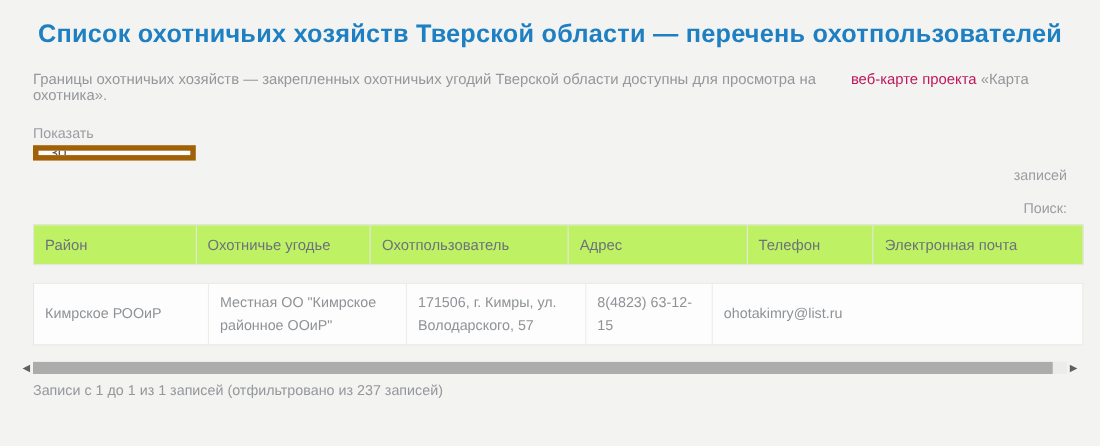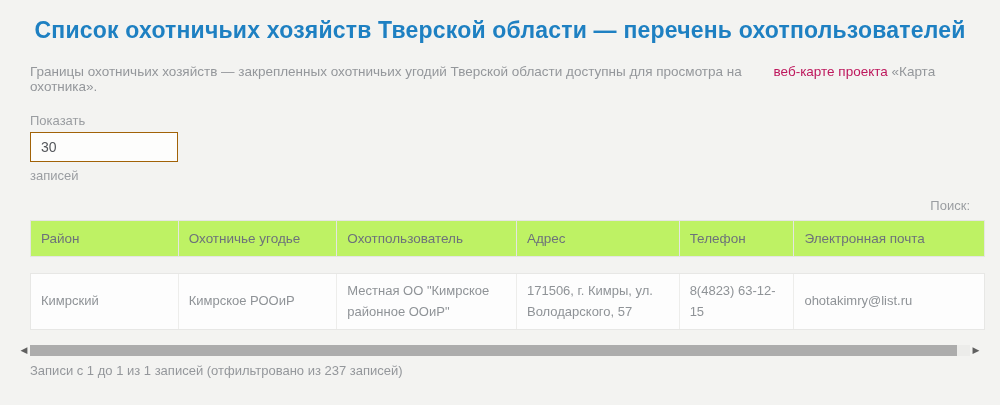--- a/index.html
+++ b/index.html
@@ -34,30 +34,30 @@
     margin-left: 28px;
   }
 
   
   .ctl-label { font-size: 13px; color: #9a9da1; }
   .lbl-show { margin-top: 19px; }
   .len-input {
     display: block;
     margin-top: 4px;
     width: 148px;
-    height: 30px;
-    border: 1px solid #a16207;
+    height: 14px;
+    border: 5px solid #a16207;
     background: #fdfdfc;
     font-family: "Liberation Sans", "DejaVu Sans", sans-serif;
     font-size: 14px;
     color: #54575b;
     padding: 0 10px;
     outline: none;
   }
-  .lbl-records { margin-top: 6px; }
+  .lbl-records { margin-top: 6px; text-align: right; }
   .lbl-search { margin-top: 15px; text-align: right; }
   .search-input {
     display: block;
     margin-top: 4px;
     width: 206px;
     height: 34px;
     border: 1px solid #e2e2e0;
     background: #fdfdfc;
     font-family: "Liberation Sans", "DejaVu Sans", sans-serif;
     font-size: 14px;
@@ -168,21 +168,20 @@
   <div class="tbl">
     <div class="thead">
       <div class="th c0">Район</div>
       <div class="th c1">Охотничье угодье</div>
       <div class="th c2">Охотпользователь</div>
       <div class="th c3">Адрес</div>
       <div class="th c4">Телефон</div>
       <div class="th c5">Электронная почта</div>
     </div>
     <div class="trow">
-      <div class="td c0">Кимрский</div>
       <div class="td c1">Кимрское РООиР</div>
       <div class="td c2">Местная ОО "Кимрское районное ООиР"</div>
       <div class="td c3">171506, г. Кимры, ул. Володарского, 57</div>
       <div class="td c4">8(4823) 63-12-15</div>
       <div class="td c5">ohotakimry@list.ru</div>
     </div>
   </div>
 
   <div class="hscroll">
     <div class="hs-arrow">◀</div>

